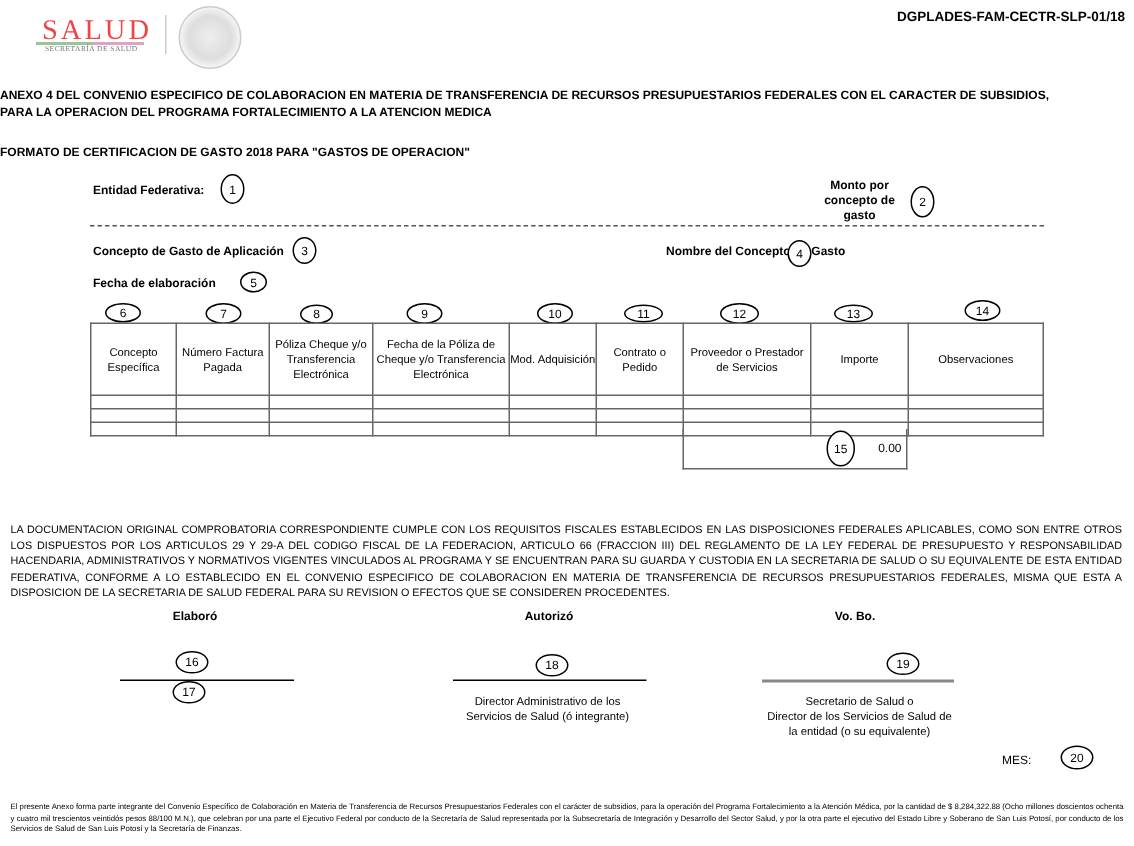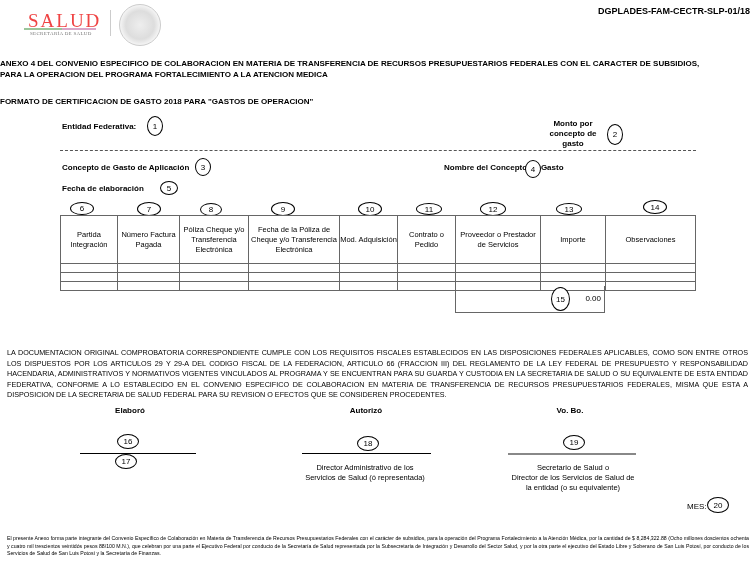--- a/index.html
+++ b/index.html
@@ -82,21 +82,21 @@
       <col style="width:69px">
       <col style="width:91px">
       <col style="width:58px">
       <col style="width:58px">
       <col style="width:85px">
       <col style="width:65px">
       <col style="width:90px">
   </colgroup>
   <tbody>
       <tr class="hdr">
-    <td>Partida Integración</td>
+    <td>Concepto Específica</td>
     <td>Número Factura Pagada</td>
     <td>Póliza Cheque y/o Transferencia Electrónica</td>
     <td>Fecha de la Póliza de Cheque y/o Transferencia Electrónica</td>
     <td>Mod. Adquisición</td>
     <td>Contrato o Pedido</td>
     <td>Proveedor o Prestador de Servicios</td>
     <td>Importe</td>
     <td>Observaciones</td>
   </tr>
   <tr class="row">
@@ -145,28 +145,28 @@
 <div class="abs lbl c" style="left:100px;top:406px;width:60px;">Elaboró</div>
 <div class="circ" style="left:117px;top:434px;width:20px;height:13px;">16</div>
 <div class="sig-line" style="left:80px;top:453px;width:116px;"></div>
 <div class="circ" style="left:115px;top:454px;width:20px;height:13px;">17</div>
 
 <div class="abs lbl c" style="left:336px;top:406px;width:60px;">Autorizó</div>
 <div class="circ" style="left:357px;top:436px;width:20px;height:13px;">18</div>
 <div class="sig-line" style="left:302px;top:453px;width:129px;"></div>
 <div class="abs sig-text" style="left:290px;top:463px;width:150px;">
   <div>Director Administrativo de los</div>
-  <div>Servicios de Salud (ó representada)</div>
+  <div>Servicios de Salud (ó integrante)</div>
 </div>
 
 <div class="abs lbl c" style="left:540px;top:406px;width:60px;">Vo. Bo.</div>
-<div class="circ" style="left:563px;top:435px;width:20px;height:13px;text-align:center;">19</div>
+<div class="circ" style="left:591px;top:435px;width:20px;height:13px;text-align:center;">19</div>
 <div class="sig-line" style="left:508px;top:453px;width:128px;border-top:2px solid #888;"></div>
 <div class="abs sig-text" style="left:498px;top:463px;width:150px;">
   <div>Secretario de Salud o</div>
   <div>Director de los Servicios de Salud de</div>
   <div>la entidad (o su equivalente)</div>
 </div>
 
-<div class="abs" style="left:687px;top:502px;font-size:8px;">MES:</div>
+<div class="abs" style="left:668px;top:502px;font-size:8px;">MES:</div>
 <div class="circ" style="left:707px;top:497px;width:20px;height:14px;">20</div>
 
 <div class="abs foot">El presente Anexo forma parte integrante del Convenio Específico de Colaboración en Materia de Transferencia de Recursos Presupuestarios Federales con el carácter de subsidios, para la operación del Programa Fortalecimiento a la Atención Médica, por la cantidad de $ 8,284,322.88 (Ocho millones doscientos ochenta y cuatro mil trescientos veintidós pesos 88/100 M.N.), que celebran por una parte el Ejecutivo Federal por conducto de la Secretaría de Salud representada por la Subsecretaría de Integración y Desarrollo del Sector Salud, y por la otra parte el ejecutivo del Estado Libre y Soberano de San Luis Potosí, por conducto de los Servicios de Salud de San Luis Potosí y la Secretaría de Finanzas.</div>
 
 </body></html>

